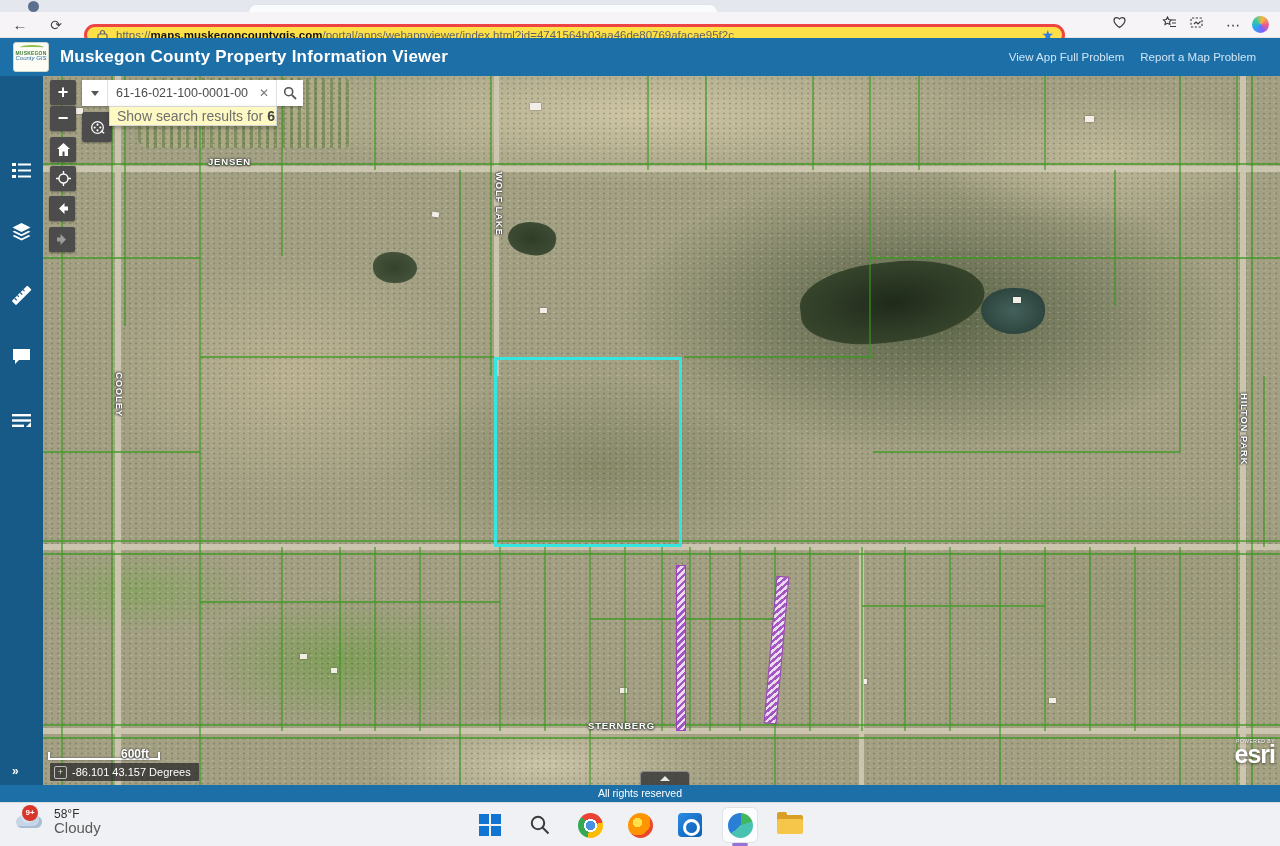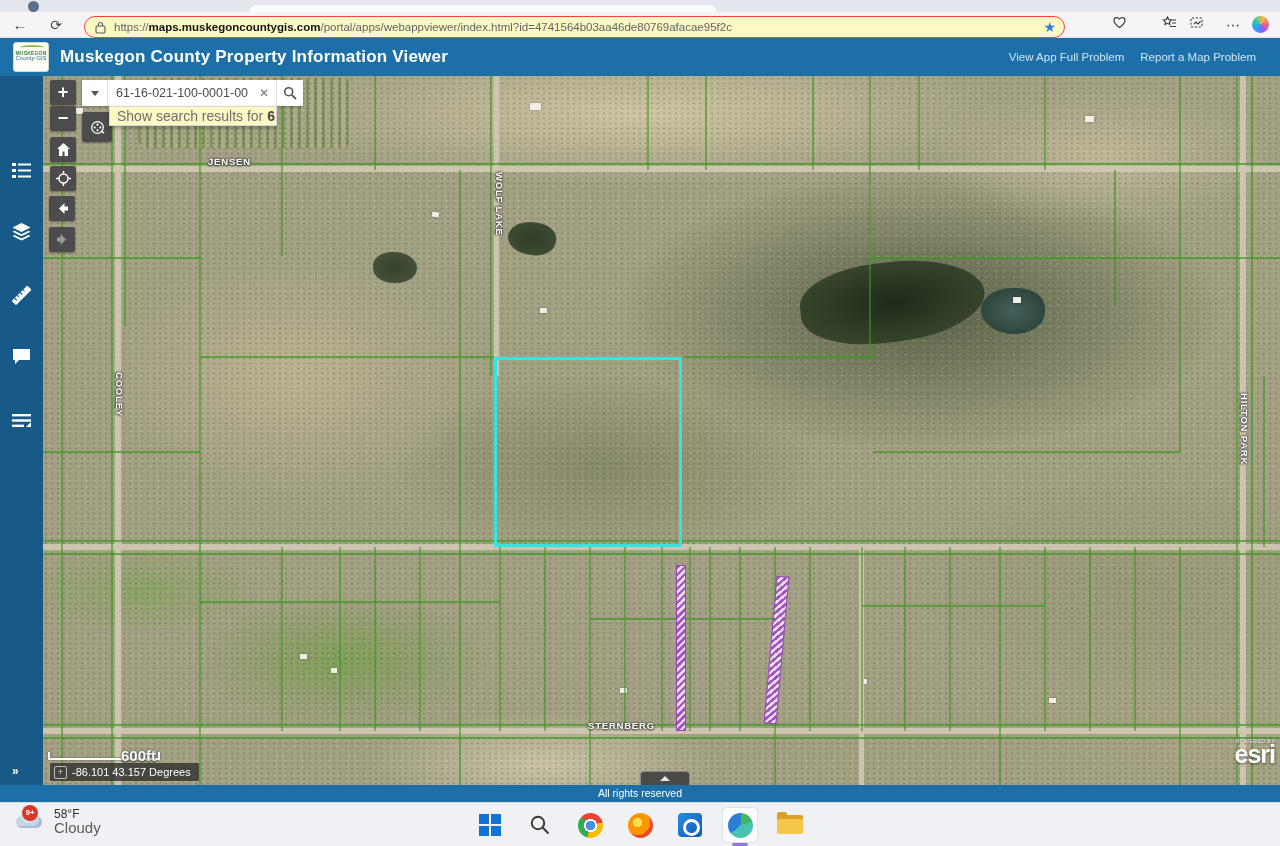--- a/index.html
+++ b/index.html
@@ -7,21 +7,21 @@
   #screen { position:relative; width:1280px; height:846px; background:#e9ebee; overflow:hidden; }
 
   
   #tabstrip { position:absolute; left:0; top:0; width:1280px; height:12px; background:#e4e7ee; }
   #active-tab { position:absolute; left:248px; top:4px; width:470px; height:8px; background:#fafbfd; border-radius:8px 8px 0 0; border:1px solid #e0e3e8; border-bottom:none; }
   #tab-favicon { position:absolute; left:28px; top:1px; width:11px; height:11px; border-radius:50%; background:#5d6f8e; }
   #toolbar { position:absolute; left:0; top:12px; width:1280px; height:26px; background:#f7f4f8; border-bottom:1px solid #e3e0e6; }
   .tb-btn { position:absolute; top:3px; width:20px; height:20px; color:#474747; font-size:15px; line-height:20px; text-align:center; }
   #btn-back { left:10px; }
   #btn-refresh { left:46px; font-size:14px; }
-  #urlbar { position:absolute; left:84px; top:4px; width:981px; height:22px; background:#fef9c3; border:1px solid #ef4444; border-radius:11px; display:flex; align-items:center; padding:0 8px 0 10px; }
+  #urlbar { position:absolute; left:84px; top:12px; width:981px; height:22px; background:#fde047; border:3px solid #ef4444; border-radius:11px; display:flex; align-items:center; padding:0 8px 0 10px; }
   #site-info-icon { width:11px; height:13px; margin-right:8px; flex:0 0 auto; }
   #url-text { font-size:11.5px; color:#5f6368; white-space:nowrap; overflow:hidden; flex:1 1 auto; }
   #url-text .domain { color:#111318; font-weight:bold; }
   #fav-star { color:#2b7de9; font-size:14px; margin-left:8px; flex:0 0 auto; }
   .tb-right { position:absolute; top:3px; width:22px; height:20px; color:#3a3a3a; text-align:center; font-size:14px; line-height:20px; }
   #copilot-icon { position:absolute; left:1252px; top:4px; width:17px; height:17px; border-radius:50%; background:conic-gradient(from 20deg,#f6b73c,#ef5e8c,#7b61ff,#2aa4f4,#35c8a4,#f6b73c); }
 
   
   #appheader { position:absolute; left:0; top:38px; width:1280px; height:38px; background:#1d6fa8; display:flex; align-items:center; }
   #app-logo { position:absolute; left:13px; top:4px; width:36px; height:30px; background:#fdfdf5; border-radius:3px; border:1px solid #cfd8cf; overflow:hidden; text-align:center; }
@@ -100,21 +100,21 @@
   #search-input-box { width:168px; height:26px; background:#ffffff; display:flex; align-items:center; padding:0 4px 0 8px; }
   #search-value { font-size:12.5px; color:#4c4c4c; flex:1; white-space:nowrap; }
   #search-clear { color:#7a7a7a; font-size:12px; padding:0 3px; }
   #search-go { width:27px; height:26px; background:#ffffff; border-left:1px solid #e0e0e0; display:flex; align-items:center; justify-content:center; }
   #suggestion { position:absolute; left:66px; top:30px; width:168px; height:20px; background:#fef9c3; border:1px solid #d7d7d7;
     box-shadow:0 2px 4px rgba(0,0,0,.25); font-size:14px; color:#6e6e6e; line-height:18px; padding-left:7px; white-space:nowrap; overflow:hidden; }
   #suggestion b { color:#444; }
   #scalebar { position:absolute; left:5px; top:676px; width:112px; height:8px;
     border-left:2px solid #fff; border-right:2px solid #fff; border-bottom:2px solid #fff;
     filter:drop-shadow(0 0 1px #555); }
-  #scale-label { position:absolute; left:78px; top:671px; color:#fff; font-size:15px; font-weight:bold; text-shadow:0 0 2px #444,0 1px 2px #333; }
+  #scale-label { position:absolute; left:78px; top:671px; color:#fff; font-size:12px; font-weight:bold; text-shadow:0 0 2px #444,0 1px 2px #333; }
   #coords { position:absolute; left:7px; top:687px; height:18px; background:rgba(45,45,45,.78); color:#fff;
     display:flex; align-items:center; padding:0 8px 0 4px; font-size:11px; gap:5px; border-radius:1px; }
   #coords .cross { width:13px; height:13px; border:1px solid #bbb; border-radius:2px; color:#ddd; font-size:9px; line-height:11px; text-align:center; }
   #attr-toggle { position:absolute; left:597px; top:695px; width:50px; height:14px; background:rgba(60,60,60,.88);
     border:1px solid #888; border-bottom:none; border-radius:4px 4px 0 0; display:flex; align-items:center; justify-content:center; }
   #attr-toggle .tri { width:0; height:0; border-left:5px solid transparent; border-right:5px solid transparent; border-bottom:5px solid #e8e8e8; }
   #attribution { position:absolute; left:663px; top:689px; width:507px; height:15px; background:rgba(255,255,255,.78);
     color:#4c4c4c; font-size:10px; line-height:15px; padding:0 5px; white-space:nowrap; overflow:hidden; }
   #esri-logo { position:absolute; left:1177px; top:662px; width:55px; text-align:right; color:#fff; }
   #esri-powered { font-size:5px; letter-spacing:.5px; text-shadow:0 0 2px #333; }

